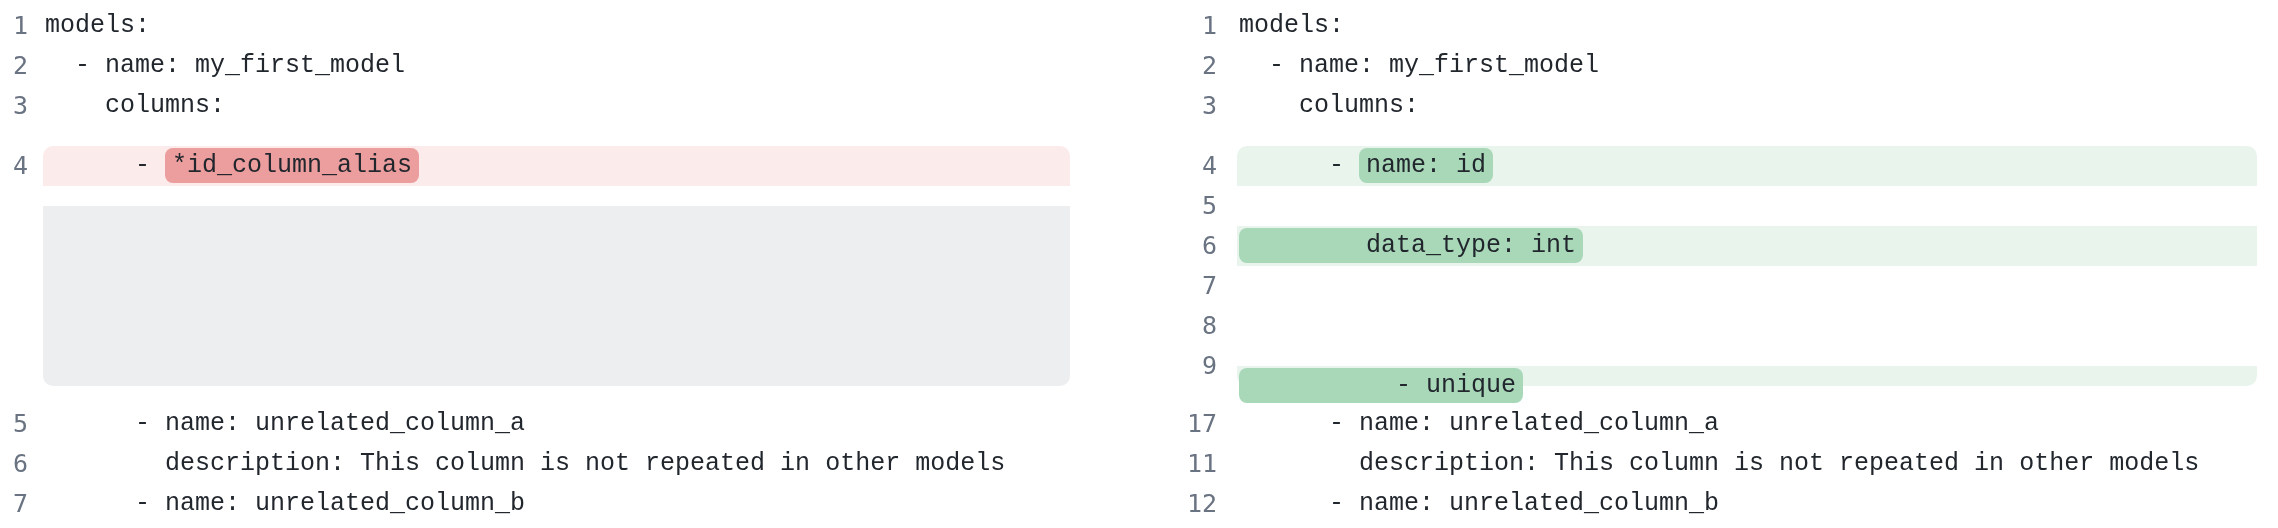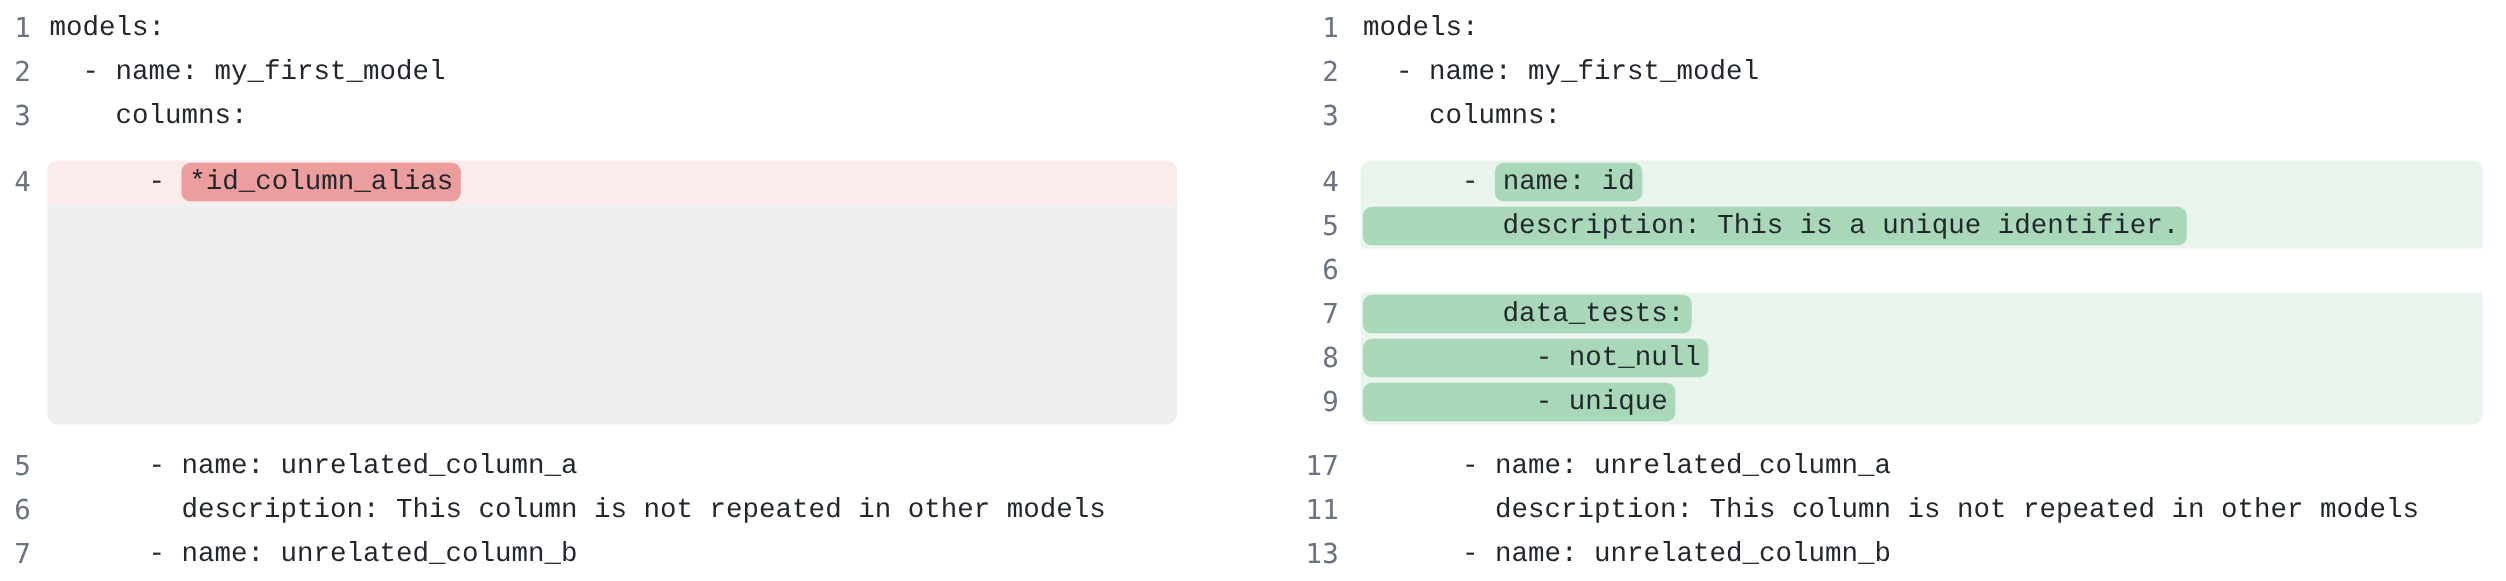--- a/index.html
+++ b/index.html
@@ -44,21 +44,21 @@
     padding-left: 2px;
     box-sizing: border-box;
     font-family: Liberation Mono, monospace;
   }
   .removed     .content { background: var(--removed-row, #fcebeb); }
   .added       .content { background: var(--added-row, #e9f4ed); }
   .placeholder .content { background: var(--placeholder, #eceef0); }
   .hunk-start { margin-top: 20px; }
   .hunk-end   { margin-bottom: 18px; }
   .hunk-start .content { border-top-left-radius: 10px; border-top-right-radius: 10px; }
-  .hunk-end   .content { border-bottom-left-radius: 10px; border-bottom-right-radius: 10px; }
+  .hunk-end   .content { border-bottom-left-radius: 10px; border-bottom-right-radius: 10px; margin-top: 20px; }
   .mark {
     padding: 3px 7px;
     border-radius: 8px;
   }
   .removed .mark { background: var(--removed-word, #ec9d9d); }
   .added   .mark { background: var(--added-word, #a8d8b8); }
 </style>
 </head>
 <body>
 
@@ -71,22 +71,22 @@
       <div class="line placeholder hunk-end" style="height: 200px;"><span class="num"></span><span class="content"></span></div>
       <div class="line context"><span class="num">5</span><span class="content"><span>      - name: unrelated_column_a</span></span></div>
       <div class="line context"><span class="num">6</span><span class="content"><span>        description: This column is not repeated in other models</span></span></div>
       <div class="line context"><span class="num">7</span><span class="content"><span>      - name: unrelated_column_b</span></span></div>
     </div>
   <div class="pane pane-after">
       <div class="line context"><span class="num">1</span><span class="content"><span>models:</span></span></div>
       <div class="line context"><span class="num">2</span><span class="content"><span>  - name: my_first_model</span></span></div>
       <div class="line context"><span class="num">3</span><span class="content"><span>    columns:</span></span></div>
       <div class="line added hunk-start"><span class="num">4</span><span class="content"><span>      - </span><span class="mark">name: id</span></span></div>
-      <div class="line added"><span class="num">5</span><span class="content"><span class="mark">        description: This is a unique identifier.</span></span></div>
-      <div class="line added"><span class="num">6</span></div>
-      <div class="line added"><span class="num">7</span><span class="content"><span class="mark">        data_tests:</span></span></div>
-      <div class="line added"><span class="num">8</span><span class="content"><span class="mark">          - not_null</span></span></div>
+      <div class="line added"><span class="num">5</span></div>
+      <div class="line added"><span class="num">6</span><span class="content"><span class="mark">        data_type: int</span></span></div>
+      <div class="line added"><span class="num">7</span></div>
+      <div class="line added"><span class="num">8</span></div>
       <div class="line added hunk-end"><span class="num">9</span><span class="content"><span class="mark">          - unique</span></span></div>
       <div class="line context"><span class="num">17</span><span class="content"><span>      - name: unrelated_column_a</span></span></div>
       <div class="line context"><span class="num">11</span><span class="content"><span>        description: This column is not repeated in other models</span></span></div>
-      <div class="line context"><span class="num">13</span><span class="content"><span>      - name: unrelated_column_b</span></span></div>
+      <div class="line context"><span class="num">12</span><span class="content"><span>      - name: unrelated_column_b</span></span></div>
     </div>
 </div>
 
 </body></html>

